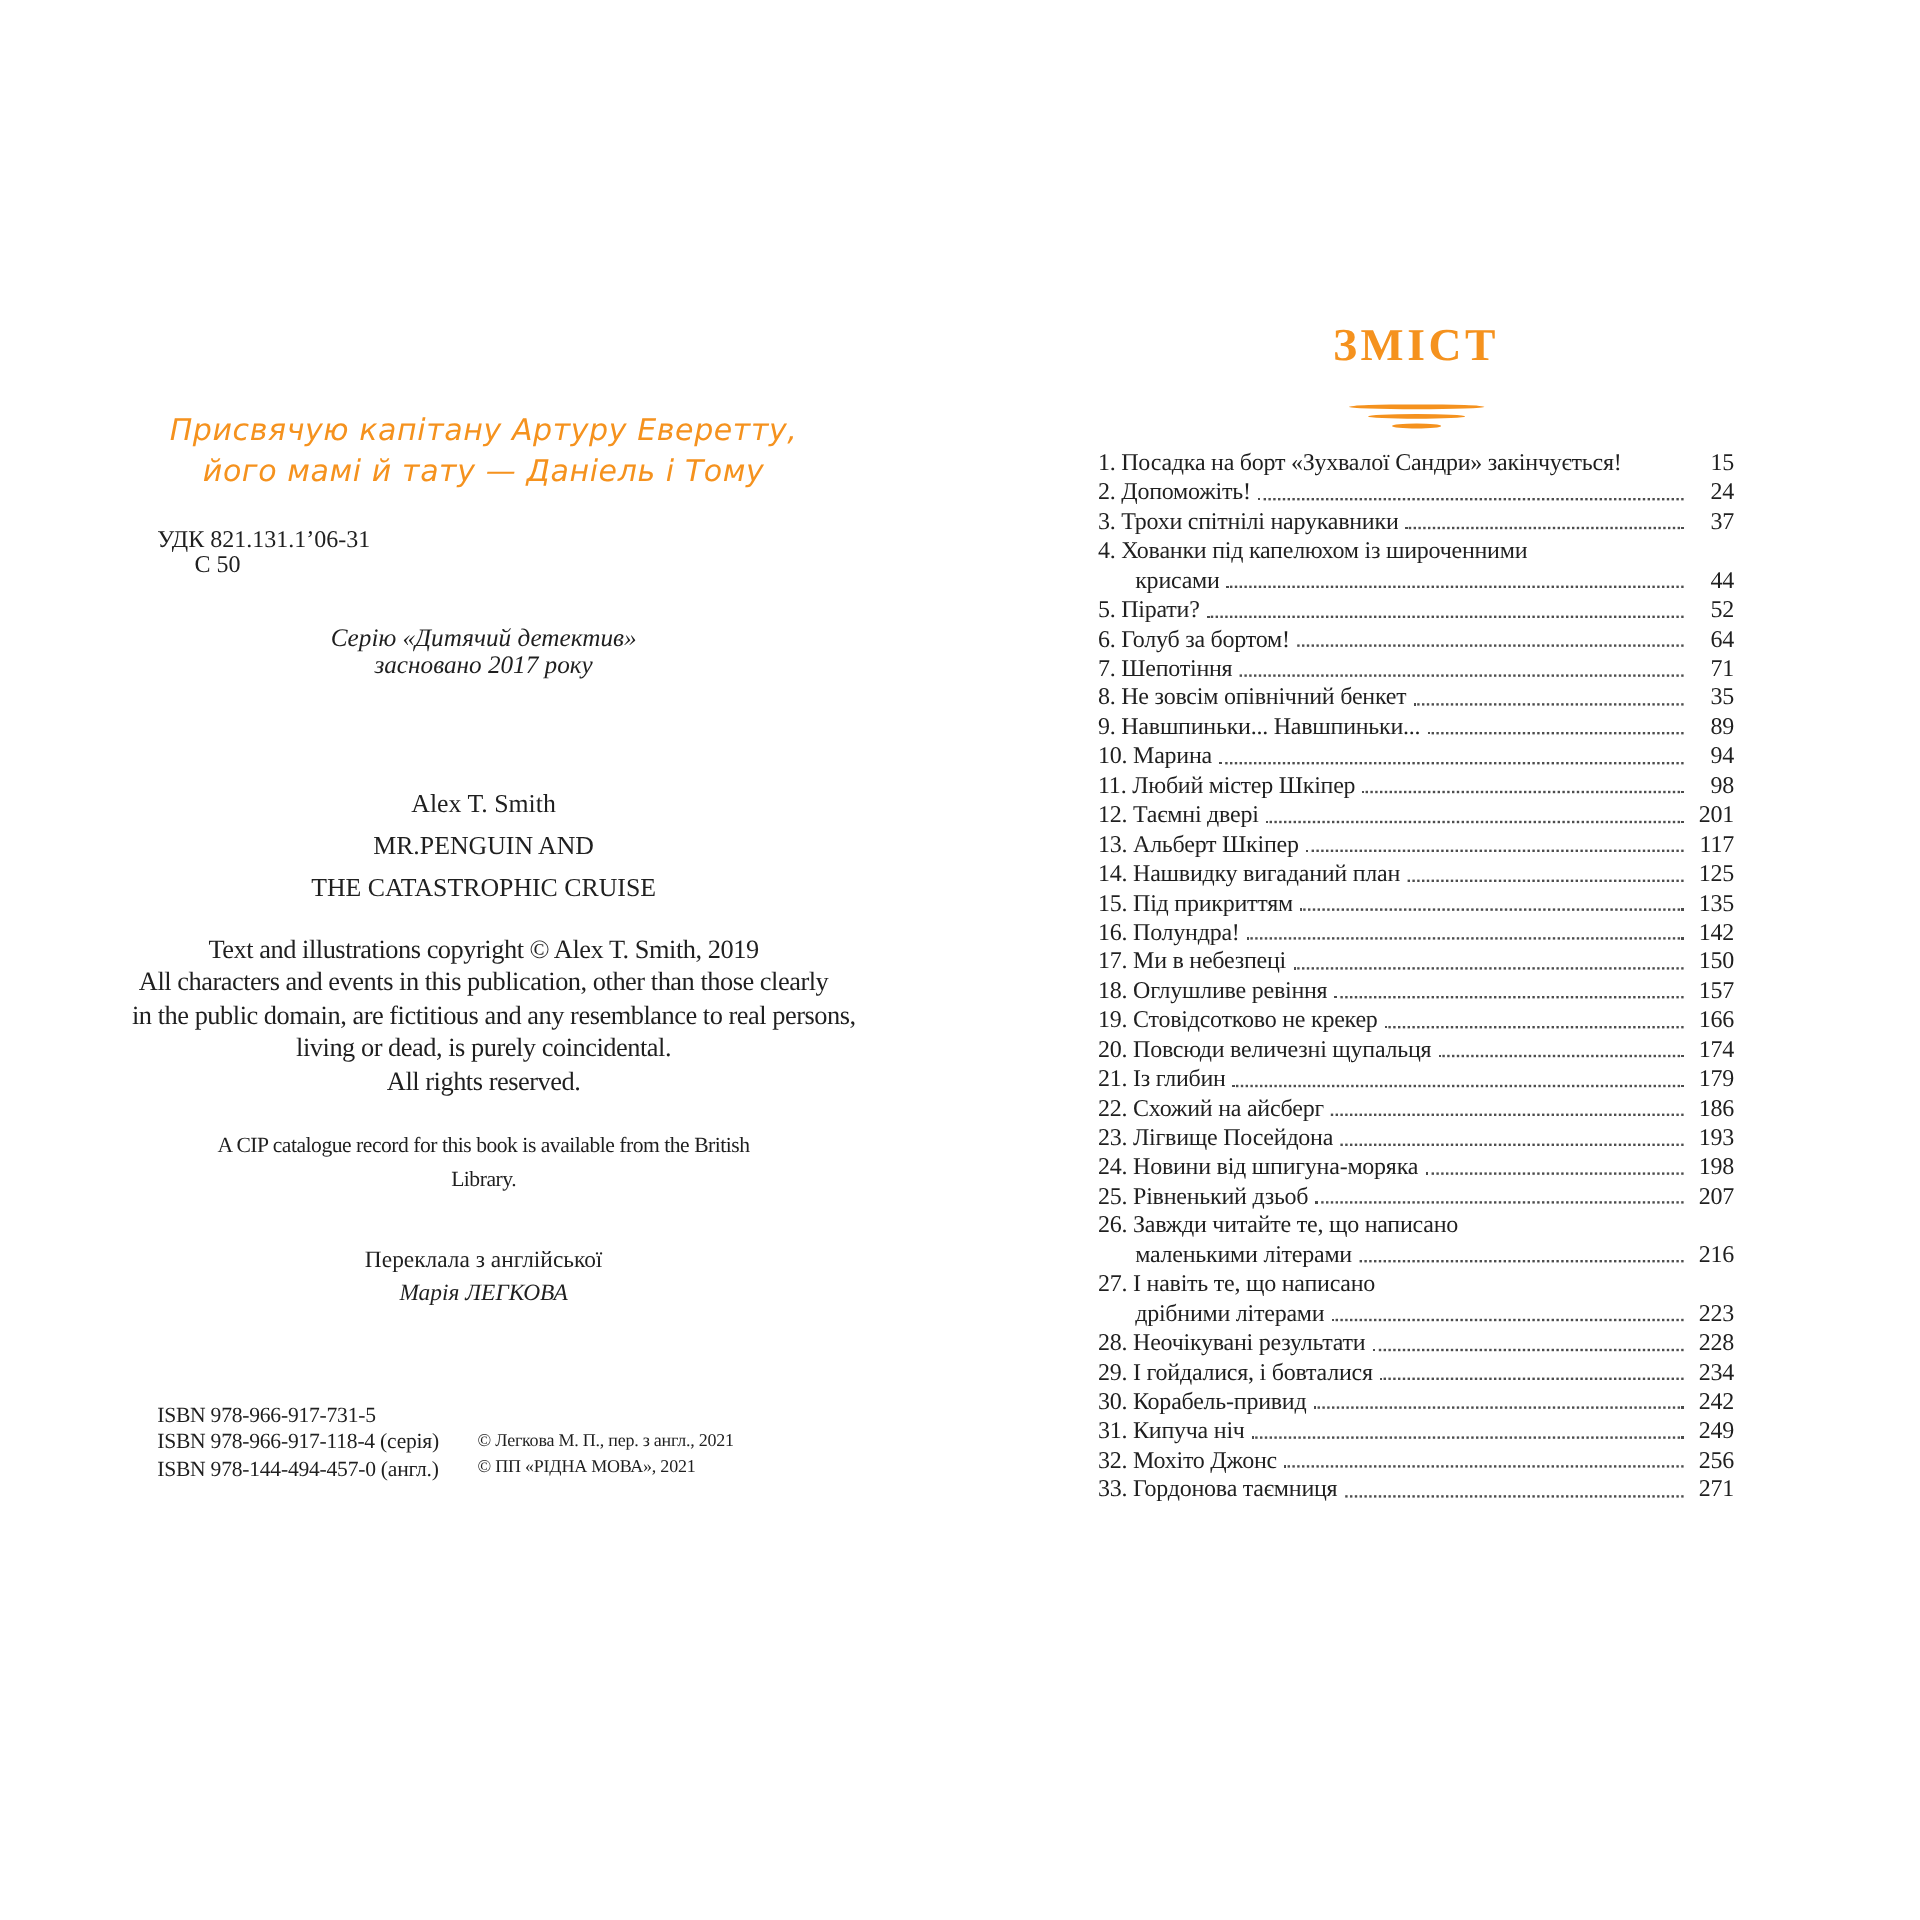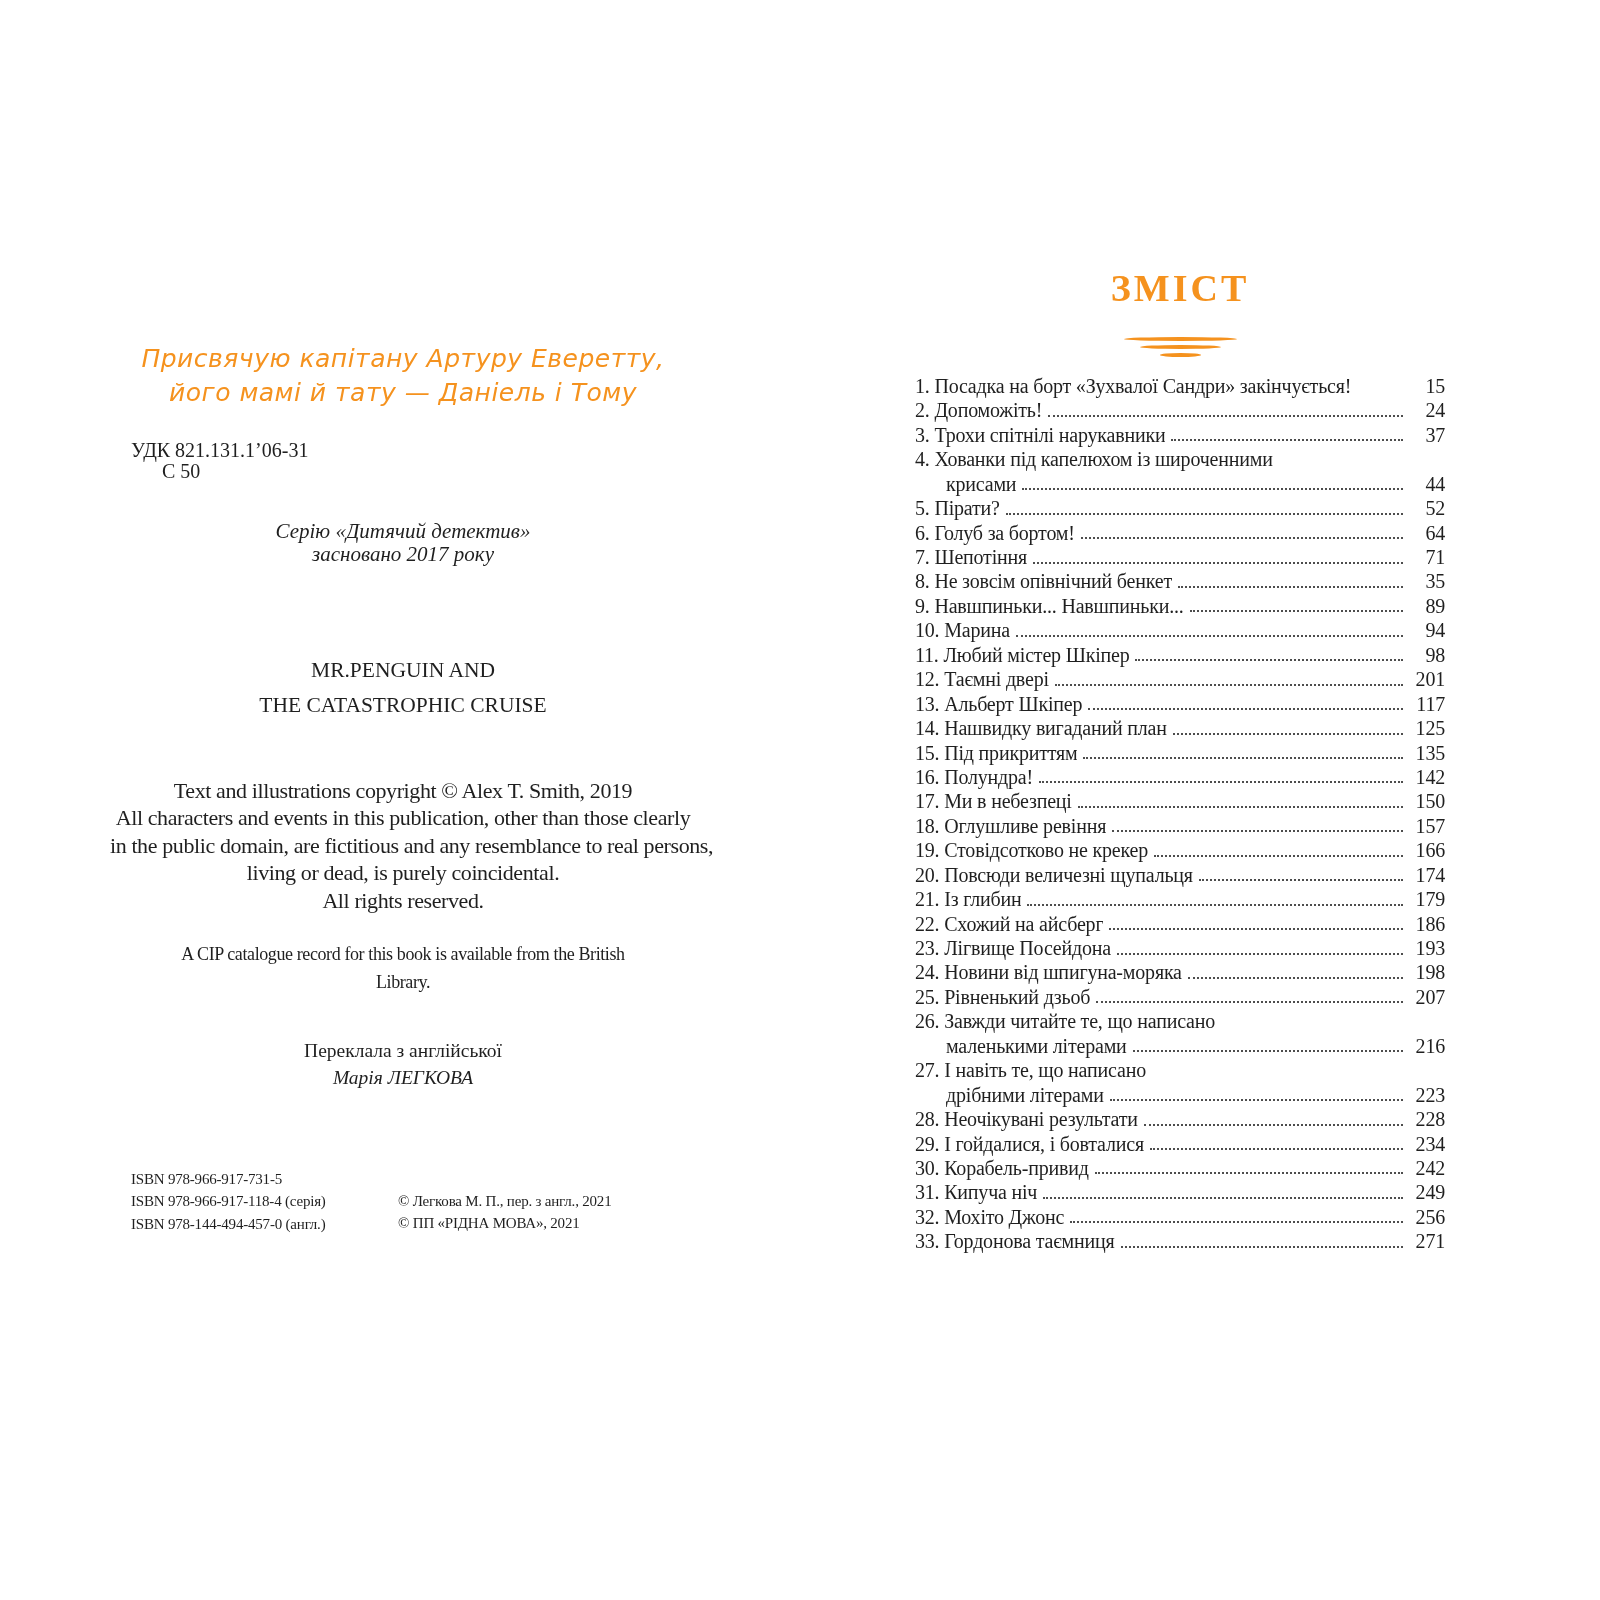--- a/index.html
+++ b/index.html
@@ -50,21 +50,21 @@
     text-align: center; font-size: 18px; line-height: 28px; letter-spacing: -0.4px;
   }
   .cip .line { white-space: nowrap; }
 
   .translator {
     position: absolute; top: 1038px; left: 0; width: 100%;
     text-align: center; font-size: 19.5px; line-height: 26.5px;
   }
   .translator-name { font-style: italic; }
 
-  .isbn-col  { position: absolute; top: 1168px; left: 21px;  font-size: 15px; line-height: 22.3px; letter-spacing: -0.2px; white-space: nowrap; }
+  .isbn-col  { position: absolute; top: 1168px; left: 21px;  font-size: 18px; line-height: 22.3px; letter-spacing: -0.2px; white-space: nowrap; }
   .owner-col { position: absolute; top: 1190px; left: 288px; font-size: 15px; line-height: 22.3px; letter-spacing: -0.2px; white-space: nowrap; }
 
   
   .toc-title {
     position: absolute; top: 266px; left: 0; width: 100%;
     margin: 0; text-align: center;
     font-size: 38px; line-height: 44px; font-weight: bold;
     letter-spacing: 3px;
     color: var(--accent, #F5921E);
   }
@@ -109,20 +109,21 @@
       <div>УДК 821.131.1’06-31</div>
       <div class="udk-code">С 50</div>
     </div>
 
     <div class="series">
       <div>Серію «Дитячий детектив»</div>
       <div>засновано 2017 року</div>
     </div>
 
     <div class="title-block">
+      <div>Alex T. Smith</div>
       <div>MR.PENGUIN AND</div>
       <div>THE CATASTROPHIC CRUISE</div>
     </div>
 
     <div class="copyright">
 
     <div class="line">Text and illustrations copyright © Alex T. Smith, 2019</div>
         <div class="line">All characters and events in this publication, other than those clearly</div>
         <div class="line">in the public domain, are fictitious and any resemblance to real persons,</div>
         <div class="line">living or dead, is purely coincidental.</div>

